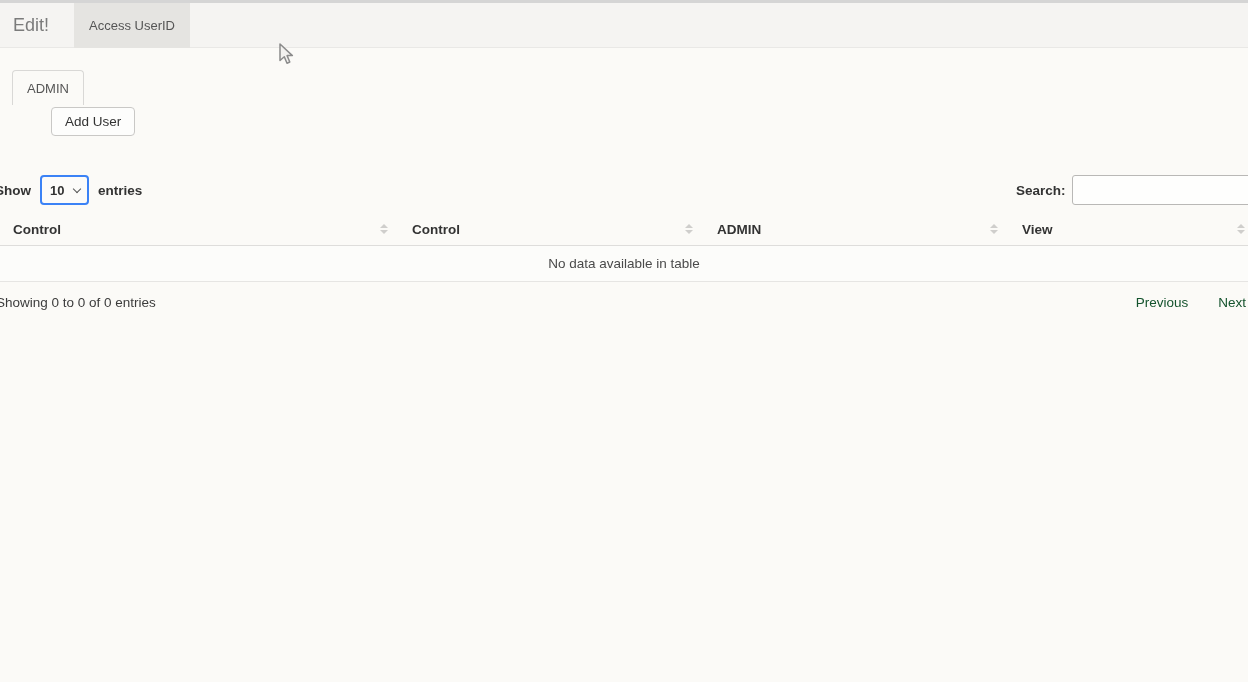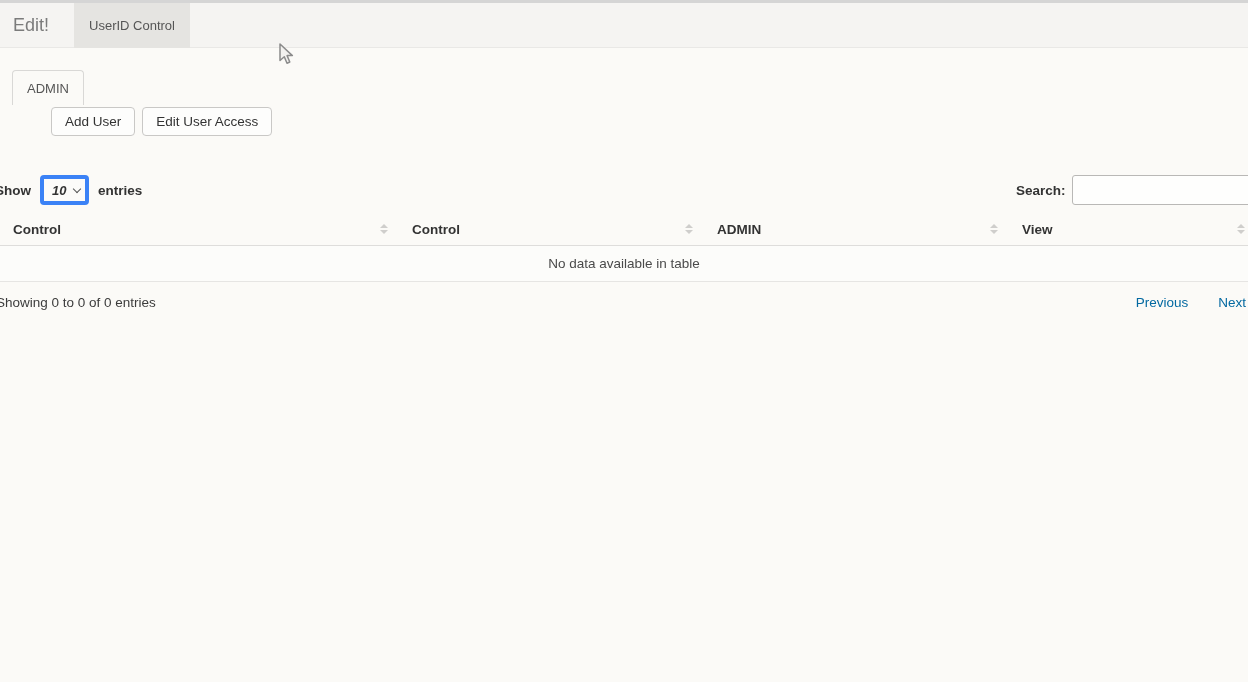--- a/index.html
+++ b/index.html
@@ -43,23 +43,23 @@
     font-size: 13.5px; color: #333; cursor: pointer; white-space: nowrap;
   }
   .show-wrap {
     position: absolute; top: 175px; left: -5px; height: 30px;
     display: flex; align-items: center; gap: 9px;
     font-weight: bold; color: #333;
   }
   .select-box { position: relative; display: inline-block; }
   .select-box select {
     width: 49px; height: 30px; padding: 0 18px 0 8px;
-    border: 4px solid #3b82f6; border-radius: 4px;
+    border: 2px solid #3b82f6; border-radius: 4px;
     background: #fcfbf9; font-family: inherit; font-size: 13px; font-weight: bold; color: #333;
-    appearance: none; font-style: italic; -webkit-appearance: none;
+    appearance: none; -webkit-appearance: none;
   }
   .select-caret {
     position: absolute; right: 9px; top: 11px; width: 6px; height: 6px;
     border-right: 1.6px solid #555; border-bottom: 1.6px solid #555;
     transform: rotate(45deg); pointer-events: none;
   }
   .search-wrap {
     position: absolute; top: 175px; left: 1016px; height: 30px;
     display: flex; align-items: center; gap: 6px;
     font-weight: bold; color: #333;
@@ -93,46 +93,43 @@
     border-top: 4.5px solid #cfcecc;
   }
   table.data-table td.empty-cell {
     height: 36px; text-align: center; vertical-align: middle;
     background: #fcfcfa; border-bottom: 1px solid #e6e5e3;
     color: #4a4a4a; font-size: 13.5px;
   }
   .info-text { position: absolute; top: 295px; left: -4px; color: #3c3c3c; font-size: 13.5px; }
   .paginate {
     position: absolute; top: 295px; right: 2px;
-    display: flex; gap: 30px; color: #0369a1; font-size: 13.5px;
+    display: flex; gap: 30px; color: #14532d; font-size: 13.5px;
   }
   .paginate .page-btn { cursor: default; }
 </style>
 </head>
 <body>
 
 <div class="top-strip"></div>
 
 <div class="navbar">
   <a class="brand">Edit!</a>
-  <div class="nav-item-active">UserID Control</div>
+  <div class="nav-item-active">Access UserID</div>
 </div>
 
 <svg class="cursor-svg" width="20" height="24" viewBox="0 0 20 24">
   <polygon points="2,1 2,17.5 6.3,13.8 9,20.2 11.8,19 9.1,12.6 14.4,12.6" fill="#f2f1ef" stroke="#8b8b8b" stroke-width="1.5" stroke-linejoin="round"></polygon>
 </svg>
 
 <div class="nav-tab">ADMIN</div>
 
 <div class="btn-row">
   <button class="btn">
     <span>Add User</span>
-  </button>
-  <button class="btn">
-    <span>Edit User Access</span>
   </button>
 </div>
 
 <div class="show-wrap">
   <span>Show</span>
   <span class="select-box">
     <select>
       <option>10</option>
     </select>
     <span class="select-caret"></span>

